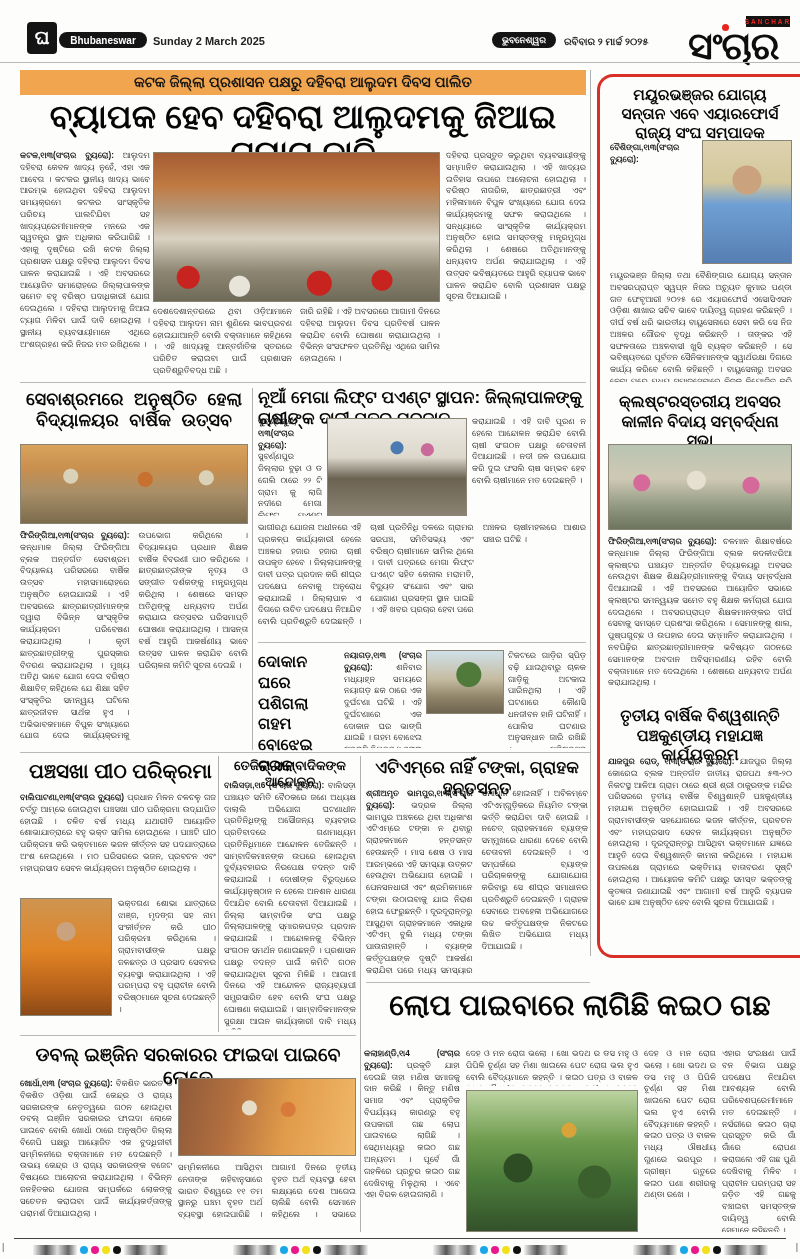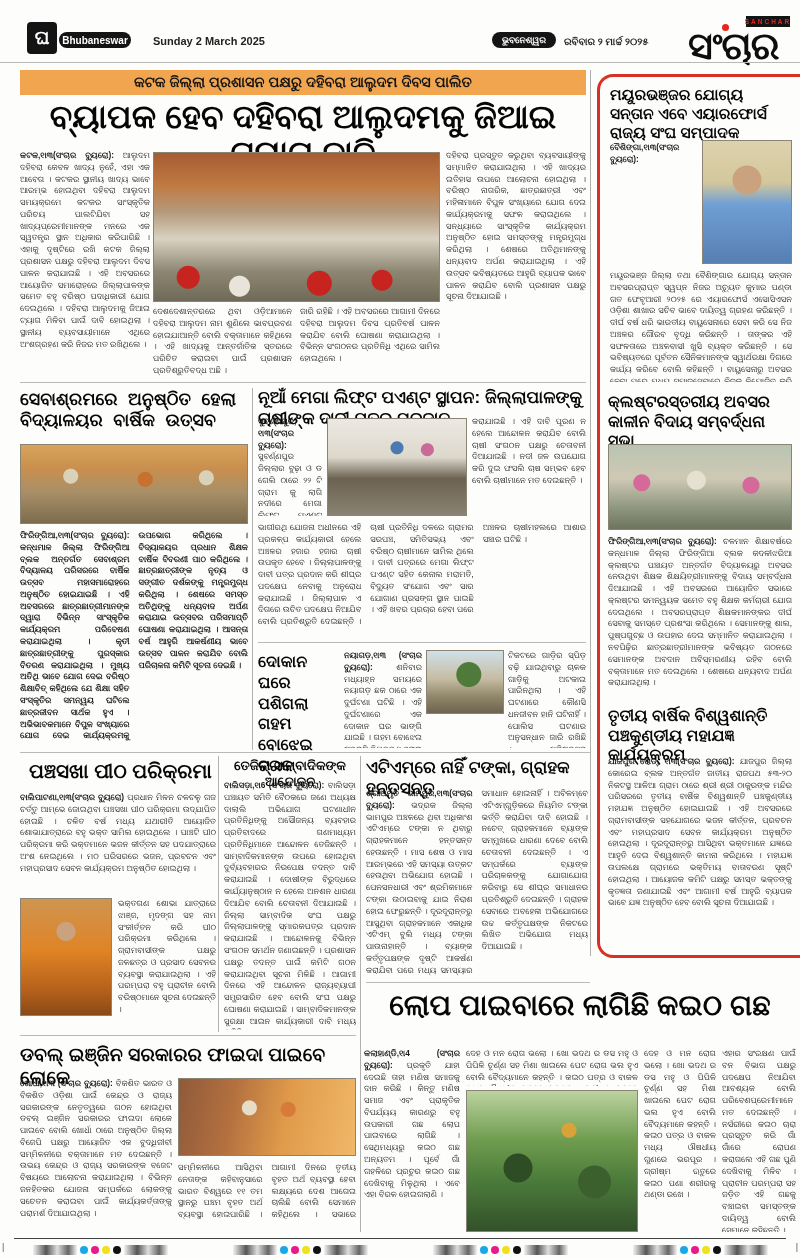--- a/index.html
+++ b/index.html
@@ -18,21 +18,21 @@
   .logo-tag{background:#141414;color:#e8251d;font-size:6.5px;font-weight:bold;letter-spacing:2px;
             display:flex;align-items:center;justify-content:center;}
   .logo-dot{width:7px;height:7px;border-radius:50%;background:#e8251d;}
   .hrule{background:#b9b9b9;height:1px;}
   .vrule{background:#b0b0b0;width:1px;}
   
   .kicker{background:#f0a54e;display:flex;align-items:center;justify-content:center;
           font-size:14.5px;font-weight:bold;color:#141414;}
   .headline-xl{font-size:33px;font-weight:bold;text-align:center;line-height:1.08;color:#060606;}
   .headline-lg{font-size:29px;font-weight:bold;text-align:center;line-height:1.05;color:#060606;}
-  .headline-md{font-size:17px;font-weight:bold;text-align:left;line-height:1.22;color:#060606;}
+  .headline-md{font-size:17px;font-weight:bold;text-align:center;line-height:1.22;color:#060606;}
   .headline-sm{font-size:13px;font-weight:bold;text-align:center;line-height:1.2;color:#060606;}
   .headline-left{font-size:19px;font-weight:bold;text-align:left;line-height:1.15;color:#060606;}
   .body-txt{font-size:8.3px;line-height:1.42;text-align:justify;color:#1c1c1c;overflow:hidden;}
   .body-txt b{font-size:8.3px;}
   .cols2{columns:2;column-gap:9px;column-fill:auto;}
   .cols3{columns:3;column-gap:9px;column-fill:auto;}
   .photo{background:#cfc8b8;border:1px solid #8a8474;}
   .red-bracket{border:3px solid #d93025;border-right:none;border-radius:16px 0 0 16px;}
   
   .regmark{display:flex;align-items:center;gap:3px;height:11px;}
@@ -41,21 +41,21 @@
   .tick{color:#555;font-size:9px;}
 </style>
 </head>
 <body>
 
 <div class="page">
 
   <div class="abs badge" style="left:27px;top:22px;width:30px;height:32px;">
     <span>ଘ</span>
   </div>
-  <div class="abs pill" style="left:59px;top:32px;width:72px;height:16px;font-size:10px;">
+  <div class="abs pill" style="left:59px;top:32px;width:88px;height:16px;font-size:10px;">
     <span>Bhubaneswar</span>
   </div>
   <div class="abs date-en" style="left:153px;top:35px;">Sunday 2 March 2025</div>
 
   <div class="abs pill" style="left:492px;top:32px;width:64px;height:16px;font-size:9px;">
     <span>ଭୁବନେଶ୍ୱର</span>
   </div>
   <div class="abs date-od" style="left:564px;top:36px;">ରବିବାର ୨ ମାର୍ଚ୍ଚ ୨୦୨୫</div>
 
   <div class="abs" style="left:688px;top:16px;width:102px;height:46px;">
@@ -78,21 +78,21 @@
 
   <div class="abs photo" style="left:153px;top:152px;width:287px;height:150px;
        background:
          radial-gradient(circle at 12% 84%, #c8241f 0 11px, transparent 12px),
          radial-gradient(circle at 30% 90%, #e8e4da 0 10px, transparent 11px),
          radial-gradient(circle at 58% 88%, #c8241f 0 12px, transparent 13px),
          radial-gradient(circle at 80% 86%, #c8241f 0 10px, transparent 11px),
          linear-gradient(180deg,#a55c33 0%,#c07a42 22%,#b59a7c 40%,#d9d2c2 58%,#8d8672 80%,#6f6a58 100%);"></div>
 
   <div class="abs body-txt" style="left:153px;top:306px;width:139px;height:72px;">ଦେଶଦେଶାନ୍ତରରେ ଥିବା ଓଡ଼ିଆମାନେ ଦହିବରା ଆଲୁଦମ ନାମ ଶୁଣିଲେ ଭାବପ୍ରବଣ ହୋଇଯାଆନ୍ତି ବୋଲି ବକ୍ତାମାନେ କହିଥିଲେ । ଏହି ଖାଦ୍ୟକୁ ଆନ୍ତର୍ଜାତିକ ସ୍ତରରେ ପରିଚିତ କରାଇବା ପାଇଁ ପ୍ରଶାସନ ପ୍ରତିଶ୍ରୁତିବଦ୍ଧ ଅଛି ।</div>
-  <div class="abs body-txt" style="left:300px;top:306px;width:140px;height:72px;">ଜାରି ରହିଛି । ଏହି ଅବସରରେ ଆଗାମୀ ଦିନରେ ଦହିବରା ଆଲୁଦମ ଦିବସ ପ୍ରତିବର୍ଷ ପାଳନ କରାଯିବ ବୋଲି ଘୋଷଣା କରାଯାଇଥିଲା । ବିଭିନ୍ନ ସଂଗଠନର ପ୍ରତିନିଧି ଏଥିରେ ସାମିଲ ହୋଇଥିଲେ ।</div>
+  <div class="abs body-txt" style="left:300px;top:306px;width:140px;height:72px;">ଜାରି ରହିଛି । ଏହି ଅବସରରେ ଆଗାମୀ ଦିନରେ ଦହିବରା ଆଲୁଦମ ଦିବସ ପ୍ରତିବର୍ଷ ପାଳନ କରାଯିବ ବୋଲି ଘୋଷଣା କରାଯାଇଥିଲା । ବିଭିନ୍ନ ସଂସଫଳତ ପ୍ରତିନିଧି ଏଥିରେ ସାମିଲ ହୋଇଥିଲେ ।</div>
   <div class="abs body-txt" style="left:446px;top:150px;width:140px;height:228px;">ଦହିବରା ପ୍ରସ୍ତୁତ କରୁଥିବା ବ୍ୟବସାୟୀଙ୍କୁ ସମ୍ମାନିତ କରାଯାଇଥିଲା । ଏହି ଖାଦ୍ୟର ଇତିହାସ ଉପରେ ଆଲୋଚନା ହୋଇଥିଲା । ବରିଷ୍ଠ ନାଗରିକ, ଛାତ୍ରଛାତ୍ରୀ ଏବଂ ମହିଳାମାନେ ବିପୁଳ ସଂଖ୍ୟାରେ ଯୋଗ ଦେଇ କାର୍ଯ୍ୟକ୍ରମକୁ ସଫଳ କରାଇଥିଲେ । ସନ୍ଧ୍ୟାରେ ସାଂସ୍କୃତିକ କାର୍ଯ୍ୟକ୍ରମ ଅନୁଷ୍ଠିତ ହୋଇ ସମସ୍ତଙ୍କୁ ମନ୍ତ୍ରମୁଗ୍ଧ କରିଥିଲା । ଶେଷରେ ଅତିଥିମାନଙ୍କୁ ଧନ୍ୟବାଦ ଅର୍ପଣ କରାଯାଇଥିଲା । ଏହି ଉତ୍ସବ ଭବିଷ୍ୟତରେ ଆହୁରି ବ୍ୟାପକ ଭାବେ ପାଳନ କରାଯିବ ବୋଲି ପ୍ରଶାସନ ପକ୍ଷରୁ ସୂଚନା ଦିଆଯାଇଛି ।</div>
 
   <div class="abs hrule" style="left:20px;top:382px;width:566px;"></div>
   <div class="abs vrule" style="left:590px;top:70px;height:886px;"></div>
 
   <div class="abs red-bracket" style="left:597px;top:74px;width:203px;height:884px;"></div>
 
   <div class="abs headline-md" style="left:610px;top:86px;width:180px;font-size:15.5px;">ମୟୂରଭଞ୍ଜର ଯୋଗ୍ୟ ସନ୍ତାନ ଏବେ ଏୟାରଫୋର୍ସ ରାଜ୍ୟ ସଂଘ ସମ୍ପାଦକ</div>
   <div class="abs photo" style="left:702px;top:140px;width:90px;height:124px;
        background:
@@ -124,21 +124,21 @@
 
   <div class="abs vrule" style="left:252px;top:388px;height:362px;"></div>
 
   <div class="abs headline-md" style="left:20px;top:390px;width:228px;font-size:17.5px;font-family:Liberation Mono, monospace;">ସେବାଶ୍ରମରେ ଅନୁଷ୍ଠିତ ହେଲା ବିଦ୍ୟାଳୟର ବାର୍ଷିକ ଉତ୍ସବ</div>
   <div class="abs photo" style="left:20px;top:444px;width:228px;height:80px;
        background:
          radial-gradient(circle at 22% 40%, #d9d2b8 0 7px, transparent 8px),
          radial-gradient(circle at 55% 44%, #c8702f 0 7px, transparent 8px),
          radial-gradient(circle at 82% 42%, #d9d2b8 0 7px, transparent 8px),
          linear-gradient(180deg,#d8a35c 0%,#c98f4e 30%,#a98f68 60%,#7c6c4d 100%);"></div>
-  <div class="abs body-txt cols2" style="left:20px;top:530px;width:228px;height:218px;font-weight:bold;">
+  <div class="abs body-txt cols2" style="left:20px;top:530px;width:228px;height:218px;">
     <b>ଫିରିଙ୍ଗିଆ,୧ା୩(ସଂଚାର ବ୍ୟୁରୋ):</b>
     <span>କନ୍ଧମାଳ ଜିଲ୍ଲା ଫିରିଙ୍ଗିଆ ବ୍ଲକ ଅନ୍ତର୍ଗତ ସେବାଶ୍ରମ ବିଦ୍ୟାଳୟ ପରିସରରେ ବାର୍ଷିକ ଉତ୍ସବ ମହାସମାରୋହରେ ଅନୁଷ୍ଠିତ ହୋଇଯାଇଛି । ଏହି ଅବସରରେ ଛାତ୍ରଛାତ୍ରୀମାନଙ୍କ ଦ୍ୱାରା ବିଭିନ୍ନ ସାଂସ୍କୃତିକ କାର୍ଯ୍ୟକ୍ରମ ପରିବେଷଣ କରାଯାଇଥିଲା । କୃତୀ ଛାତ୍ରଛାତ୍ରୀଙ୍କୁ ପୁରସ୍କାର ବିତରଣ କରାଯାଇଥିଲା । ମୁଖ୍ୟ ଅତିଥି ଭାବେ ଯୋଗ ଦେଇ ବରିଷ୍ଠ ଶିକ୍ଷାବିତ୍ କହିଥିଲେ ଯେ ଶିକ୍ଷା ସହିତ ସଂସ୍କୃତିର ସମନ୍ୱୟ ଘଟିଲେ ଛାତ୍ରଜୀବନ ସାର୍ଥକ ହୁଏ । ଅଭିଭାବକମାନେ ବିପୁଳ ସଂଖ୍ୟାରେ ଯୋଗ ଦେଇ କାର୍ଯ୍ୟକ୍ରମକୁ ଉପଭୋଗ କରିଥିଲେ । ବିଦ୍ୟାଳୟର ପ୍ରଧାନ ଶିକ୍ଷକ ବାର୍ଷିକ ବିବରଣୀ ପାଠ କରିଥିଲେ । ଛାତ୍ରଛାତ୍ରୀଙ୍କ ନୃତ୍ୟ ଓ ସଙ୍ଗୀତ ଦର୍ଶକଙ୍କୁ ମନ୍ତ୍ରମୁଗ୍ଧ କରିଥିଲା । ଶେଷରେ ସମସ୍ତ ଅତିଥିଙ୍କୁ ଧନ୍ୟବାଦ ଅର୍ପଣ କରାଯାଇ ଉତ୍ସବର ପରିସମାପ୍ତି ଘୋଷଣା କରାଯାଇଥିଲା । ଆସନ୍ତା ବର୍ଷ ଆହୁରି ଆକର୍ଷଣୀୟ ଭାବେ ଉତ୍ସବ ପାଳନ କରାଯିବ ବୋଲି ପରିଚାଳନା କମିଟି ସୂଚନା ଦେଇଛି ।</span>
   </div>
 
   <div class="abs headline-md" style="left:258px;top:388px;width:328px;font-size:17px;text-align:left;">ନୂଆଁ ମେଗା ଲିଫ୍ଟ ପଏଣ୍ଟ ସ୍ଥାପନ: ଜିଲ୍ଲାପାଳଙ୍କୁ ଚାଷୀଙ୍କ ଦାବୀ ପତ୍ର ପ୍ରଦାନ</div>
   <div class="abs body-txt" style="left:258px;top:416px;width:64px;height:100px;">
     <b>ସୁବର୍ଣ୍ଣପୁର, ୧ା୩(ସଂଚାର ବ୍ୟୁରୋ):</b>
     <span>ସୁବର୍ଣ୍ଣପୁର ଜିଲ୍ଲାର ବୁଢ଼ା ଓ ଡ ଗେଲି ଠାରେ ୨୨ ଟି ଗ୍ରାମ କୁ ଲାଗି ନଦୀରେ ମେଗା ଲିଫ୍ଟ ପଏଣ୍ଟ ମାଧ୍ୟମରେ ଜଳସେଚନ ସୁବିଧା ଯୋଗାଇ ଦେବା ପାଇଁ ଚାଷୀମାନେ ଦାବି କରିଛନ୍ତି ।</span>
   </div>
   <div class="abs photo" style="left:327px;top:418px;width:140px;height:98px;

